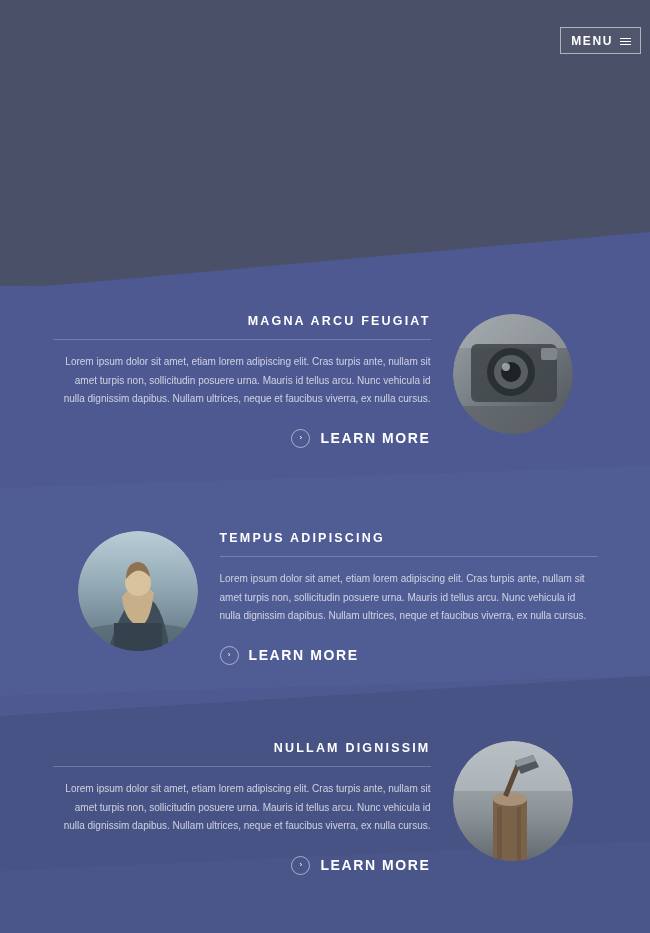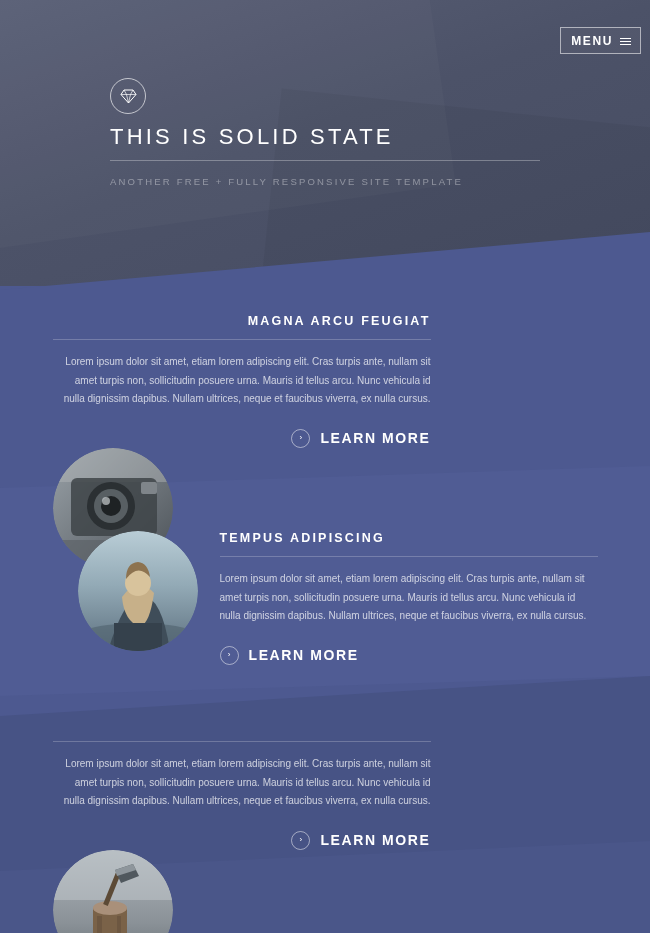--- a/index.html
+++ b/index.html
@@ -160,21 +160,21 @@
   .sec-2 { top: 245px; }
   .sec-3 { top: 455px; }
 
   .sec-inner {
     position: relative;
     width: 545px;
     margin: 0 auto;
     display: flex;
     align-items: flex-start;
   }
-  .sec-inner.img-right { flex-direction: column; }
+  .sec-inner.img-right { flex-direction: row; }
   .sec-inner.img-left { flex-direction: row-reverse; }
 
   .txt-col { width: 400px; }
   .txt-col.right-align { text-align: right; padding-right: 22px; }
   .txt-col.left-align { text-align: left; padding-left: 22px; }
 
   .sec-title {
     color: #ffffff;
     font-size: 12.5px;
     letter-spacing: 2.2px;
@@ -225,31 +225,20 @@
   }
   .photo svg { display: block; }
 
   .spacer { flex: 1 1 auto; }
 </style>
 </head>
 <body>
 
 <div class="page">
 
-  <div class="banner">
-    <div class="logo-circle">
-      <svg width="17" height="15" viewBox="0 0 17 15" aria-hidden="true">
-        <path d="M4 1 L13 1 L16 5.5 L8.5 14 L1 5.5 Z" fill="none" stroke="#ffffff" stroke-width="1"></path>
-        <path d="M1 5.5 L16 5.5 M4 1 L6.5 5.5 L8.5 14 L10.5 5.5 L13 1" fill="none" stroke="#ffffff" stroke-width="0.7"></path>
-      </svg>
-    </div>
-    <h1 class="banner-title">THIS IS SOLID STATE</h1>
-    <div class="title-rule"></div>
-    <div class="banner-sub">ANOTHER FREE + FULLY RESPONSIVE SITE TEMPLATE</div>
-  </div>
 
   <div class="wedge-top"></div>
 
   <div class="menu-btn">
     <span>MENU</span>
     <span class="menu-bars">
       <span></span>
         <span></span>
         <span></span>
     </span>
@@ -333,20 +322,21 @@
             </g>
           </svg>
         </div>
         <div class="spacer"></div>
       </div>
     </div>
 
     <div class="section sec-3">
       <div class="sec-inner img-right">
         <div class="txt-col right-align">
+          <div class="sec-title">NULLAM DIGNISSIM</div>
           <div class="sec-rule"></div>
           <div class="sec-body">Lorem ipsum dolor sit amet, etiam lorem adipiscing elit. Cras turpis ante, nullam sit amet turpis non, sollicitudin posuere urna. Mauris id tellus arcu. Nunc vehicula id nulla dignissim dapibus. Nullam ultrices, neque et faucibus viverra, ex nulla cursus.</div>
           <div class="learn">
             <span class="learn-circle">›</span>
             <span class="learn-label">LEARN MORE</span>
           </div>
         </div>
         <div class="photo">
           <svg width="120" height="120" viewBox="0 0 120 120" aria-hidden="true">
             <defs>

